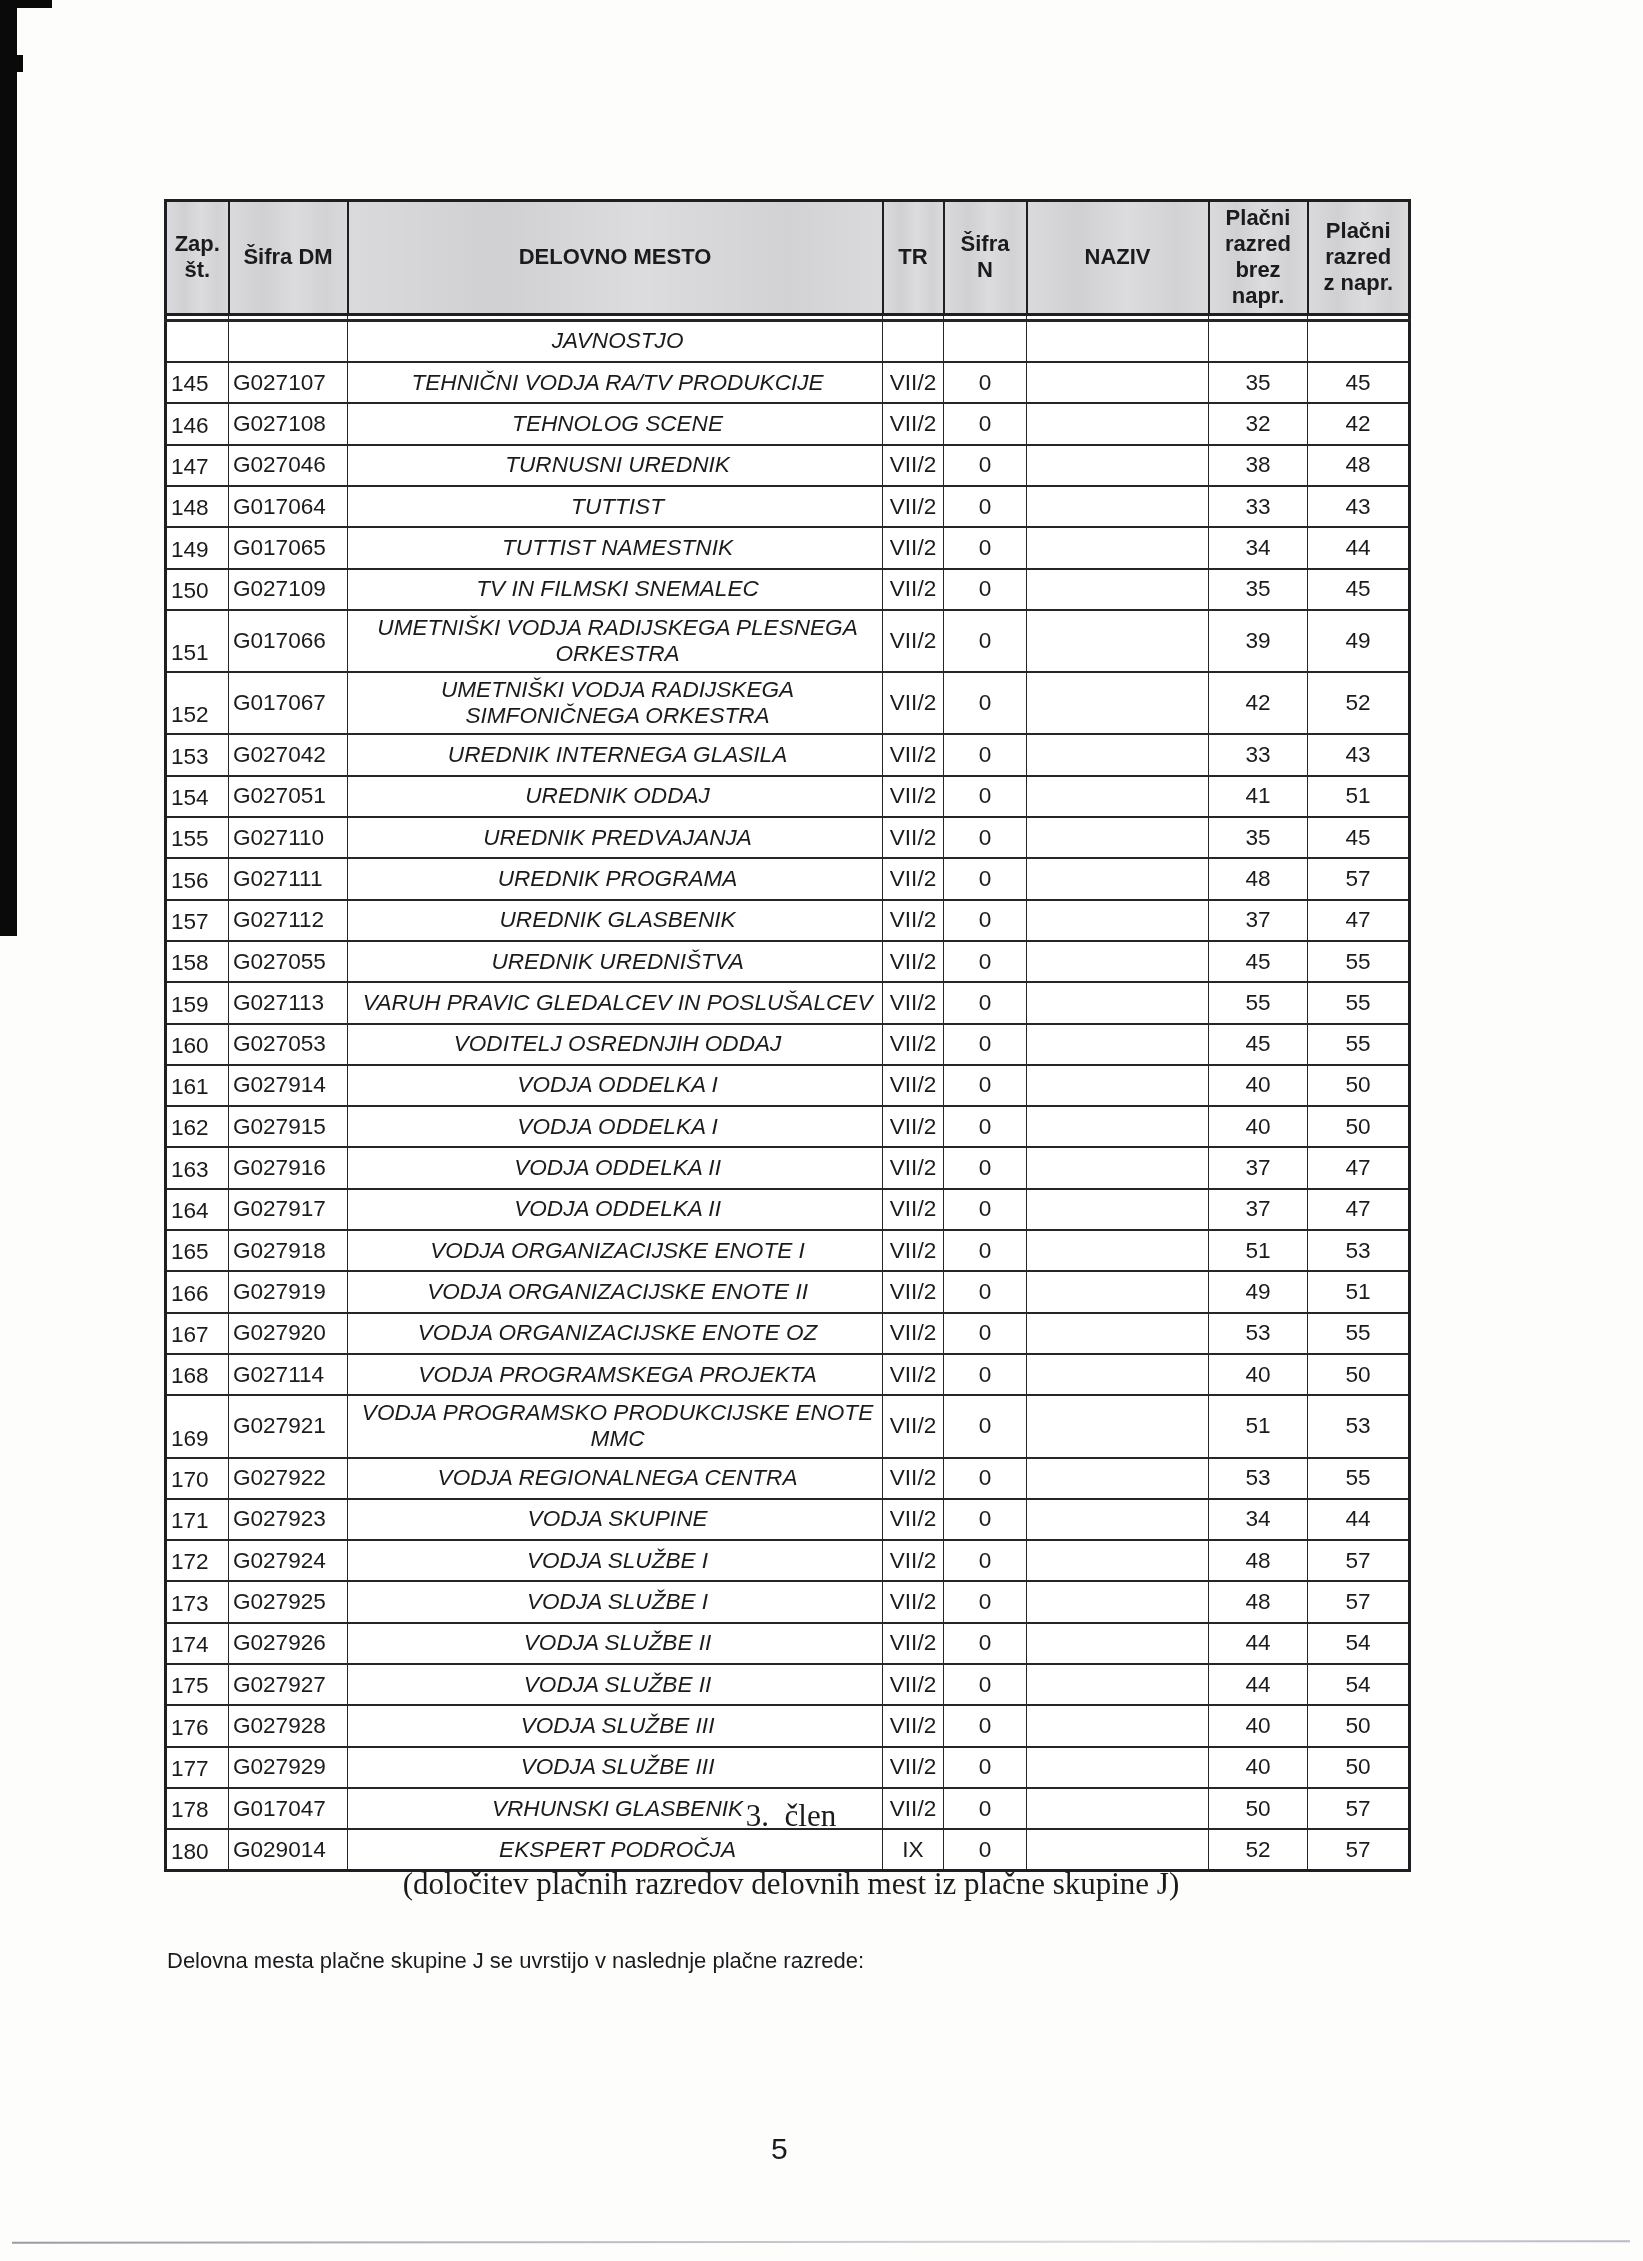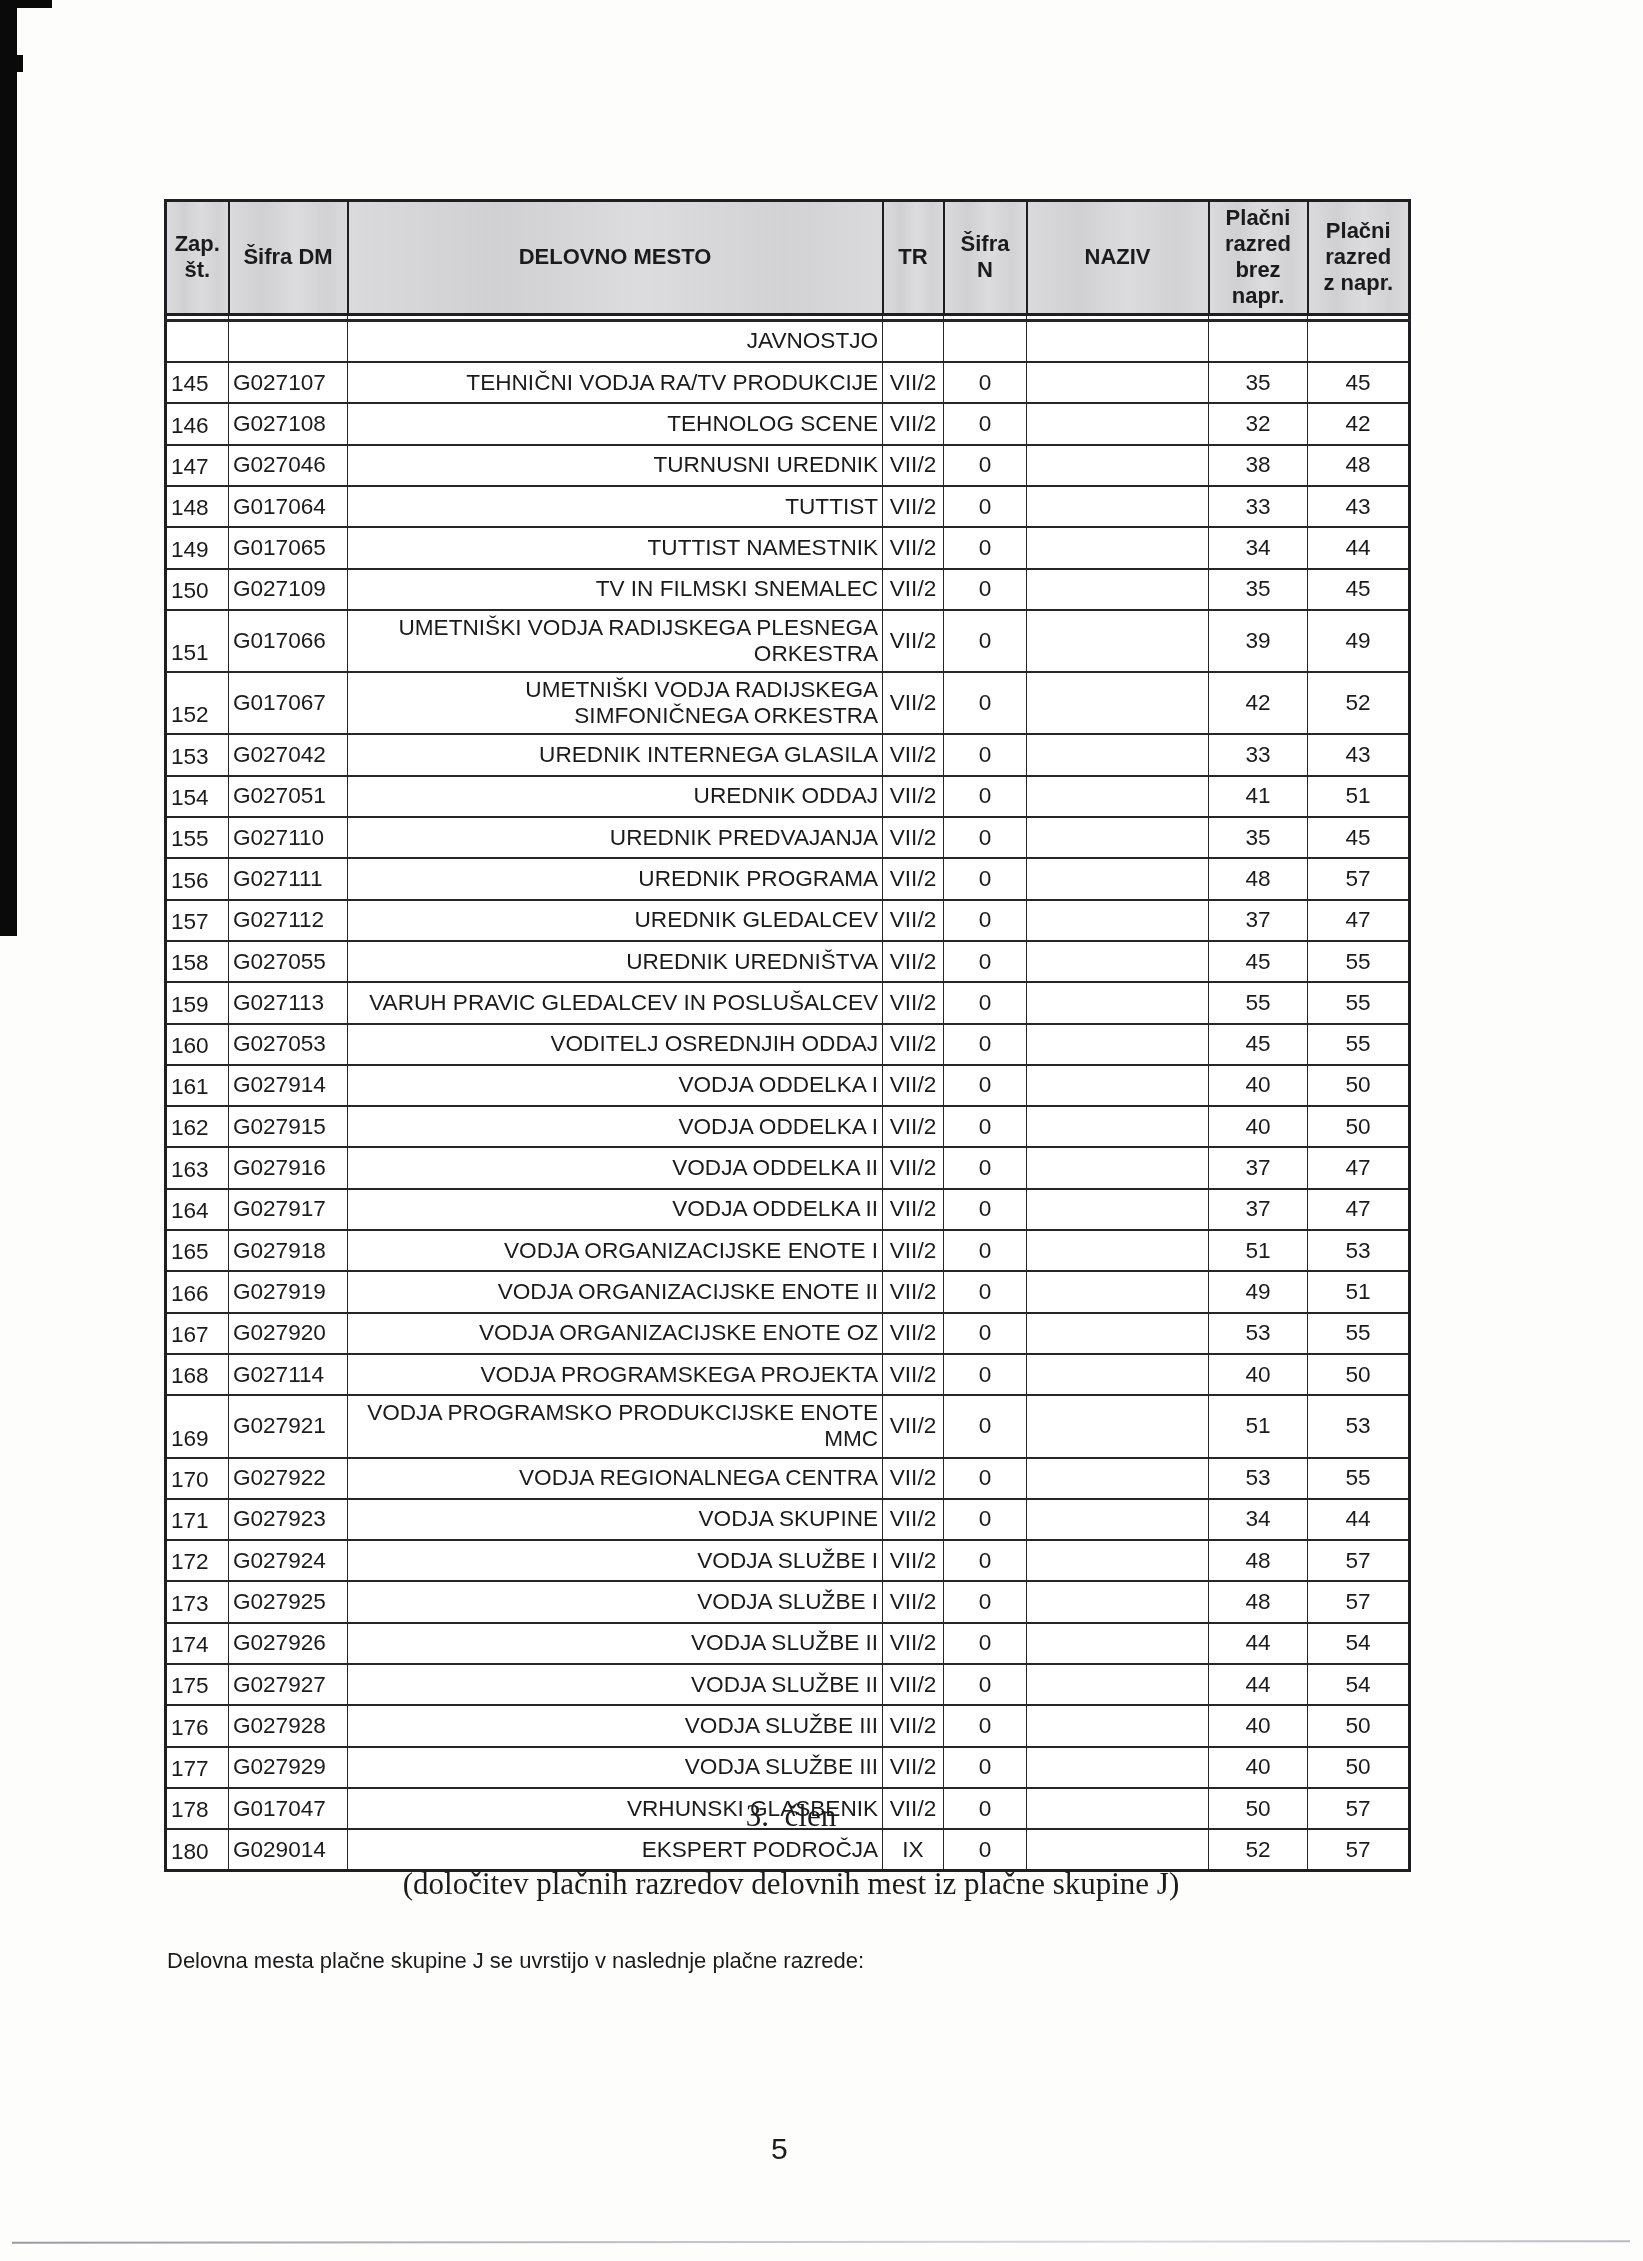--- a/index.html
+++ b/index.html
@@ -33,21 +33,21 @@
   td{
     border:solid #26262a;border-width:2.6px 1.9px;
     font-size:22.6px;line-height:1.15;
     height:33px;padding:1.3px 3.9px;
     vertical-align:middle;background:#fff;
   }
   tr.rule-row td{height:3.2px;padding:0;border-width:0 1.9px 3.2px 1.9px;}
   tr.tall td{height:54px;}
   td.c-num{text-align:left;vertical-align:bottom;padding-bottom:5px;}
   td.c-code{text-align:left;}
-  td.c-dm{text-align:right;padding-left:9px;}
+  td.c-dm{text-align:center;padding-left:9px;font-style:italic;}
   td.c-tr,td.c-sn{text-align:center;}
   td.c-pay{text-align:center;}
   
   .section{position:absolute;left:164px;width:1254px;text-align:center;font-size:31px;line-height:1.25;font-family:Liberation Serif, serif;}
   .sec-heading{top:1797px;white-space:pre;}
   .sec-sub{top:1837px;margin-top:28px;}
   .paragraph{position:absolute;left:167px;top:1948px;font-size:22px;}
   .page-num{position:absolute;left:771px;top:2132px;font-size:30px;}
 </style>
 </head>
@@ -225,21 +225,21 @@
     <td class="c-dm">UREDNIK PROGRAMA</td>
     <td class="c-tr">VII/2</td>
     <td class="c-sn">0</td>
     <td class="c-naziv"></td>
     <td class="c-pay">48</td>
     <td class="c-pay">57</td>
   </tr>
       <tr>
     <td class="c-num">157</td>
     <td class="c-code">G027112</td>
-    <td class="c-dm">UREDNIK GLEDALCEV</td>
+    <td class="c-dm">UREDNIK GLASBENIK</td>
     <td class="c-tr">VII/2</td>
     <td class="c-sn">0</td>
     <td class="c-naziv"></td>
     <td class="c-pay">37</td>
     <td class="c-pay">47</td>
   </tr>
       <tr>
     <td class="c-num">158</td>
     <td class="c-code">G027055</td>
     <td class="c-dm">UREDNIK UREDNIŠTVA</td>

